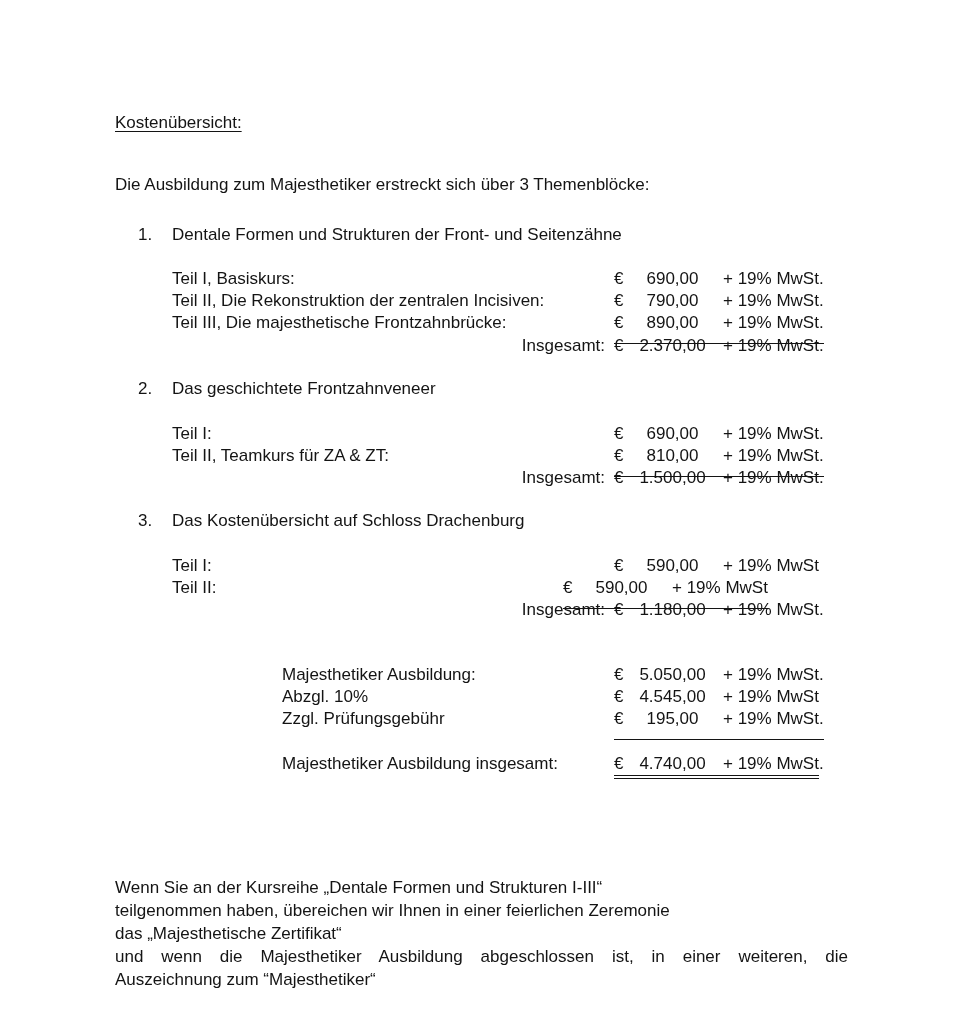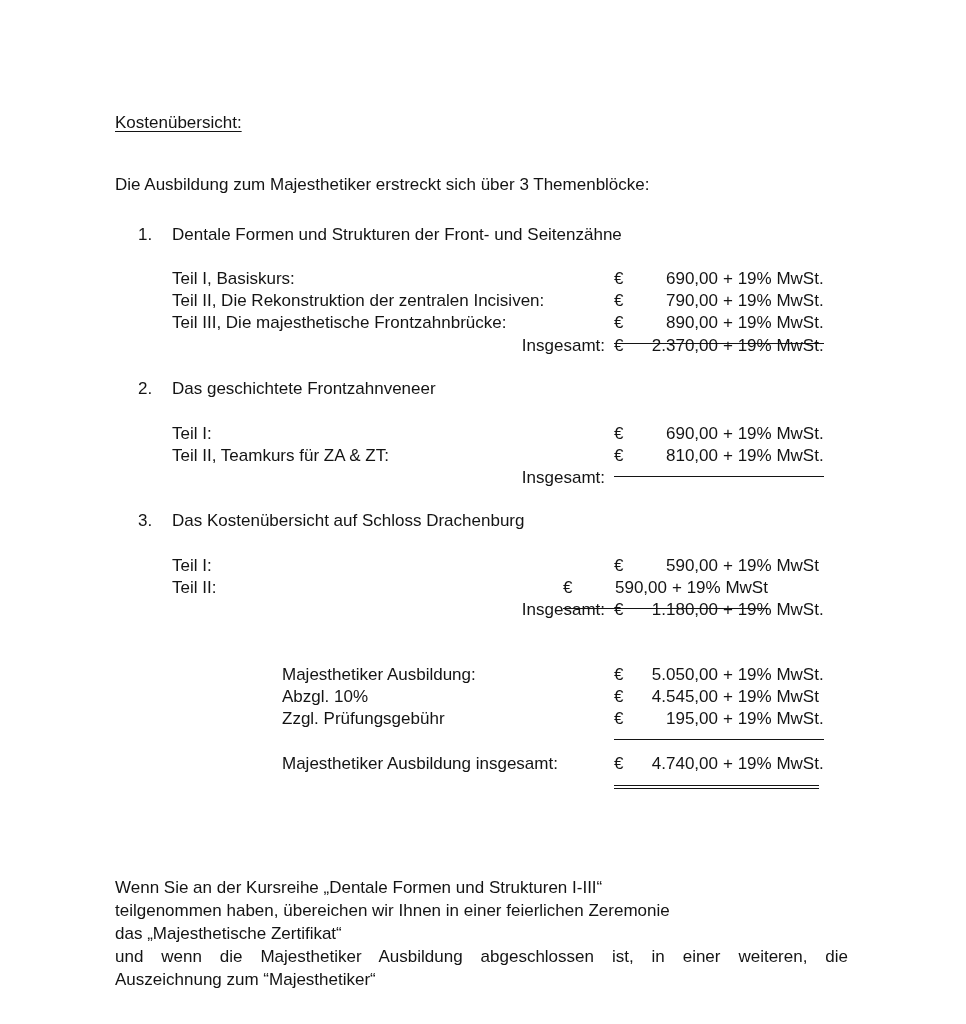--- a/index.html
+++ b/index.html
@@ -23,23 +23,23 @@
   .body-text { position: absolute; left: 115px; }
   .num { position: absolute; left: 138px; }
   .htext { position: absolute; left: 172px; }
   .row-label { position: absolute; left: 172px; white-space: pre; }
   .total-label { position: absolute; left: 430px; width: 175px; text-align: right; }
   .sum-label { position: absolute; left: 282px; white-space: pre; }
   .price { position: absolute; left: 614px; white-space: pre; }
   .price.shift { left: 563px; }
   .pline { display: inline-block; line-height: 20px; }
   .pline.u { border-bottom: 1.7px solid #141414; padding-bottom: 10px; }
-  .pline.dbl { border-bottom: 4px double #141414; padding-bottom: 11px; }
+  .pline.dbl { border-bottom: 4px double #141414; padding-bottom: 1px; }
   .euro { display: inline-block; width: 13px; }
-  .amt { display: inline-block; width: 91px; text-align: right; }
+  .amt { display: inline-block; width: 91px; text-align: center; }
   .sfx { margin-left: 5px; }
   .after { }
   .fline { position: absolute; left: 115px; white-space: pre; }
   .fline.just {
     width: 733px;
     white-space: normal;
     text-align: justify;
     text-align-last: justify;
   }
 </style>
@@ -87,20 +87,21 @@
     <div class="line" style="top:423px">
       <span class="row-label">Teil I:</span>
       <span class="price"><span class="pline"><span class="euro">€</span><span class="amt">690,00</span><span class="sfx">+ 19% MwSt.</span></span></span>
     </div>
     <div class="line" style="top:445px">
       <span class="row-label">Teil II, Teamkurs für ZA &amp; ZT:</span>
       <span class="price"><span class="pline u"><span class="euro">€</span><span class="amt">810,00</span><span class="sfx">+ 19% MwSt.</span></span></span>
     </div>
     <div class="line" style="top:467px">
       <span class="total-label">Insgesamt:</span>
+      <span class="price"><span class="pline"><span class="euro">€</span><span class="amt">1.500,00</span><span class="sfx">+ 19% MwSt.</span></span></span>
     </div>
   </div>
 
   <div>
     <div class="line" style="top:510px">
       <span class="num">3.</span>
       <span class="htext">Das Kostenübersicht auf Schloss Drachenburg</span>
     </div>
     <div class="line" style="top:555px">
       <span class="row-label">Teil I:</span>

